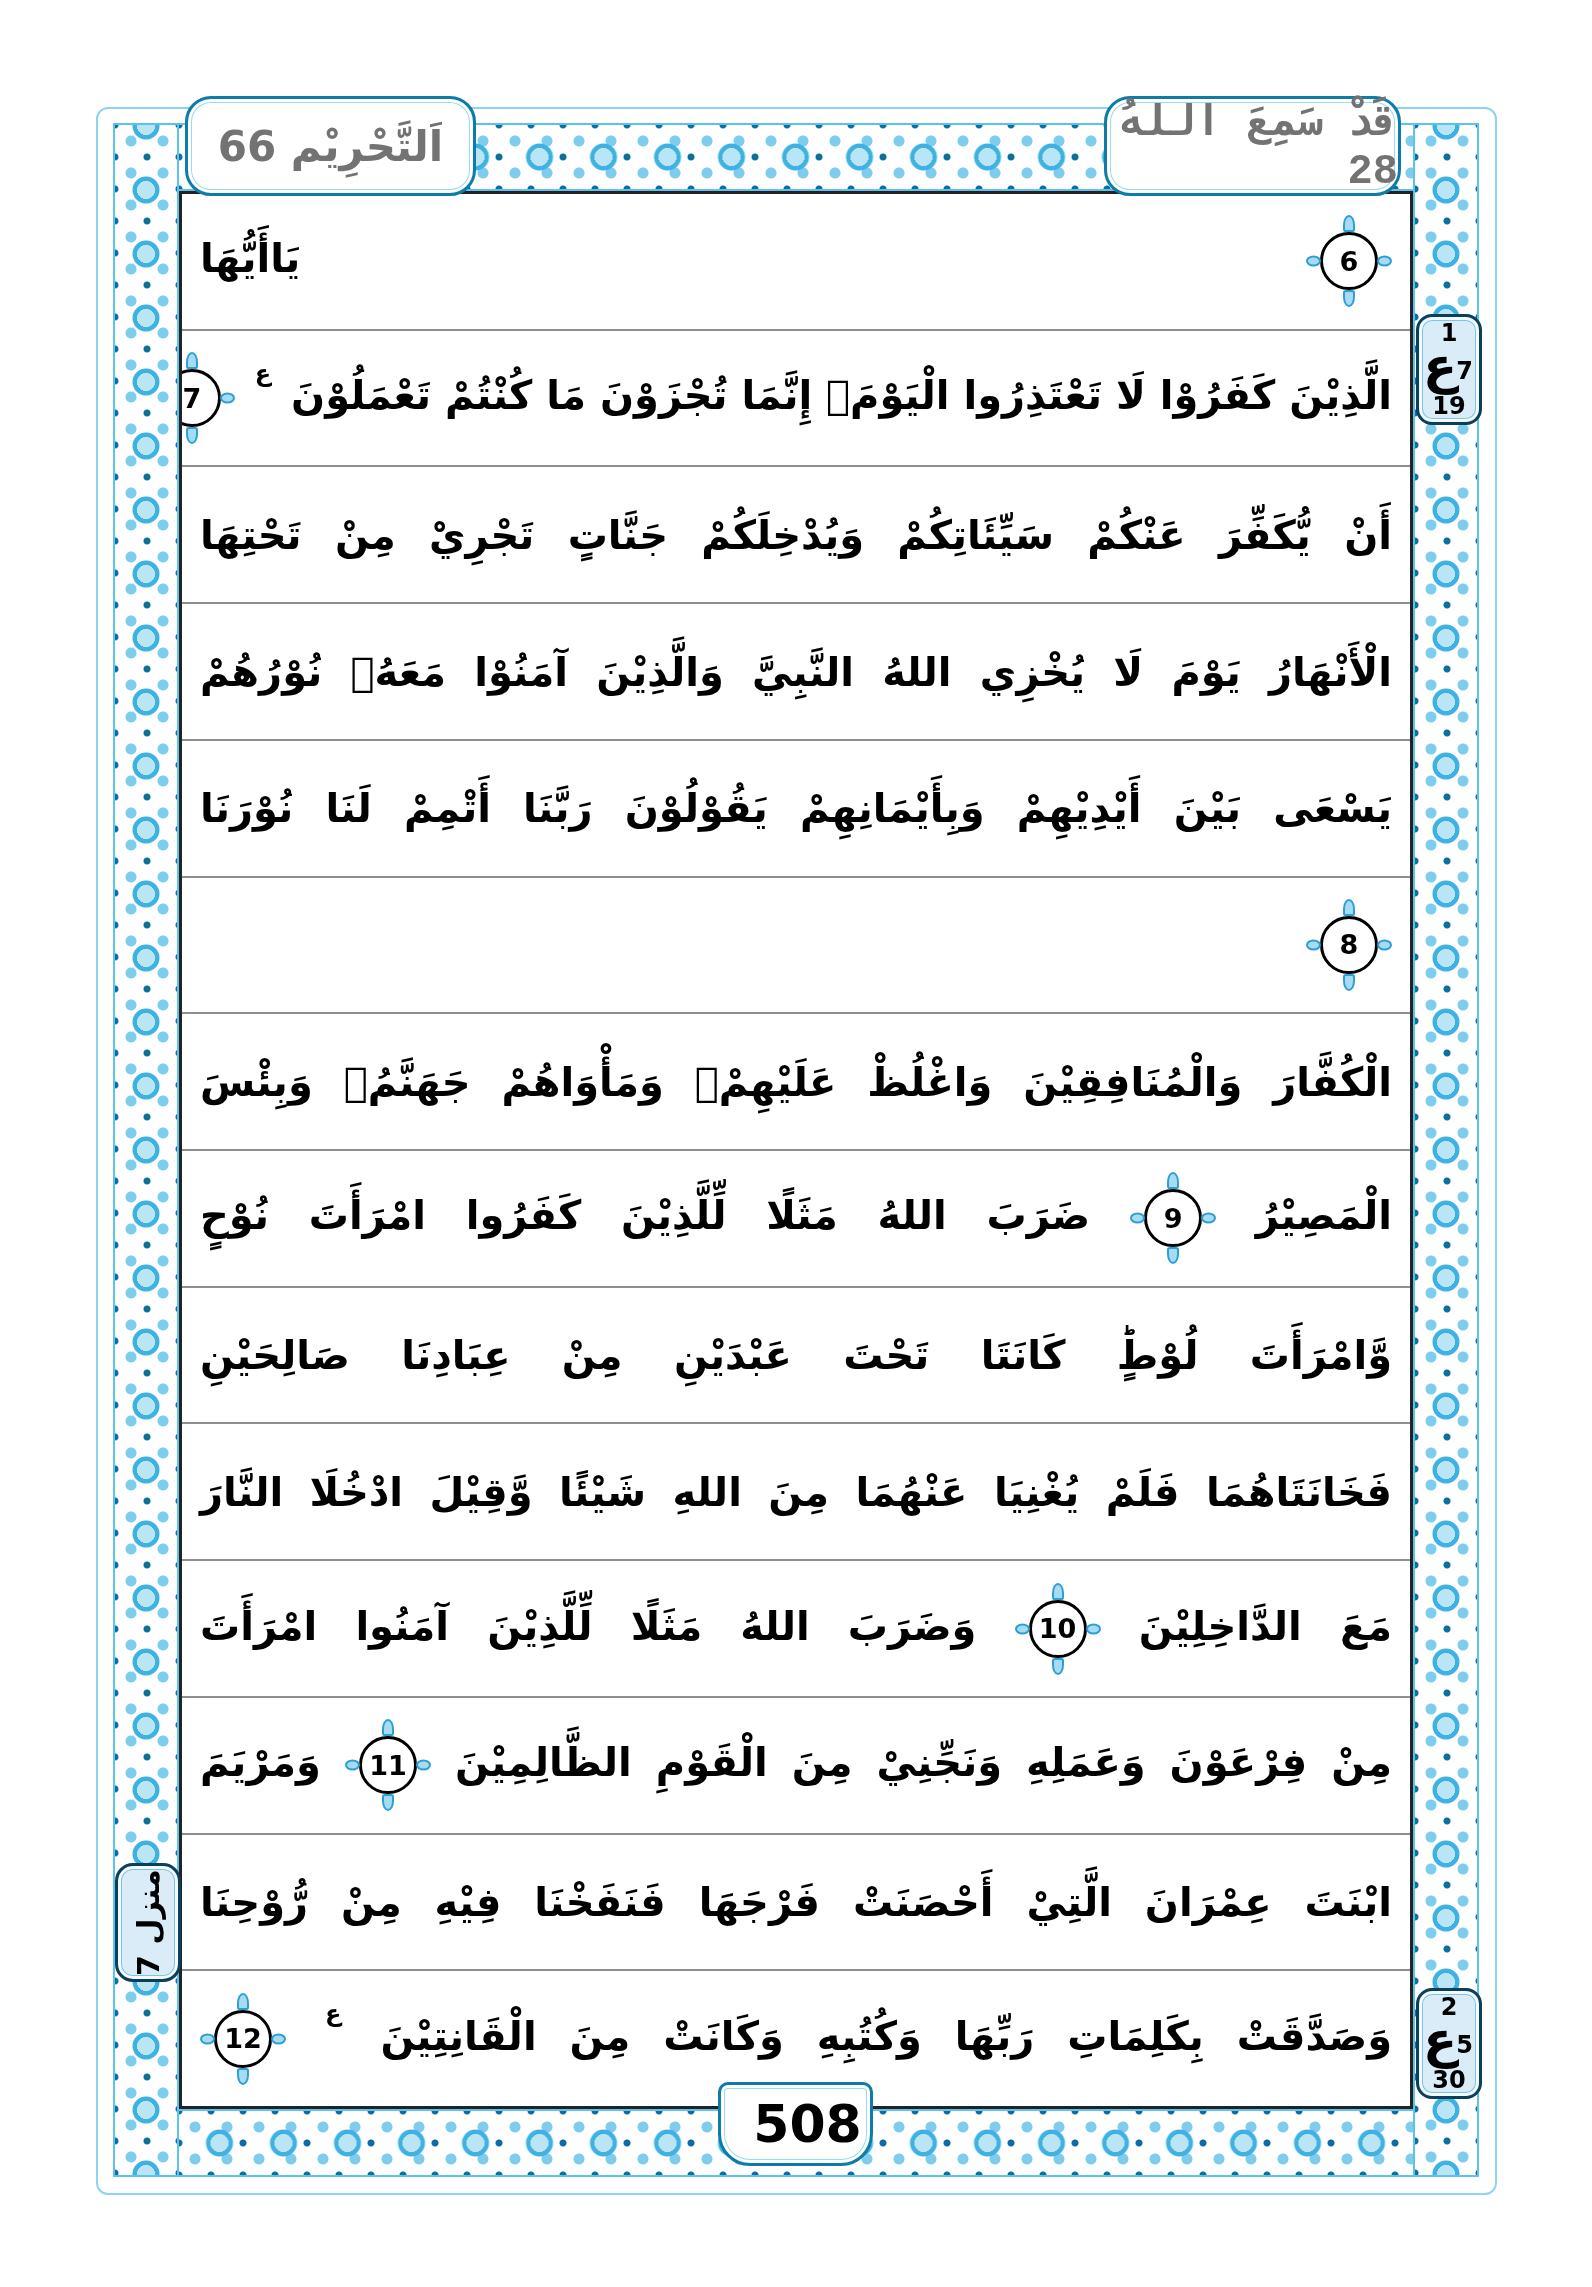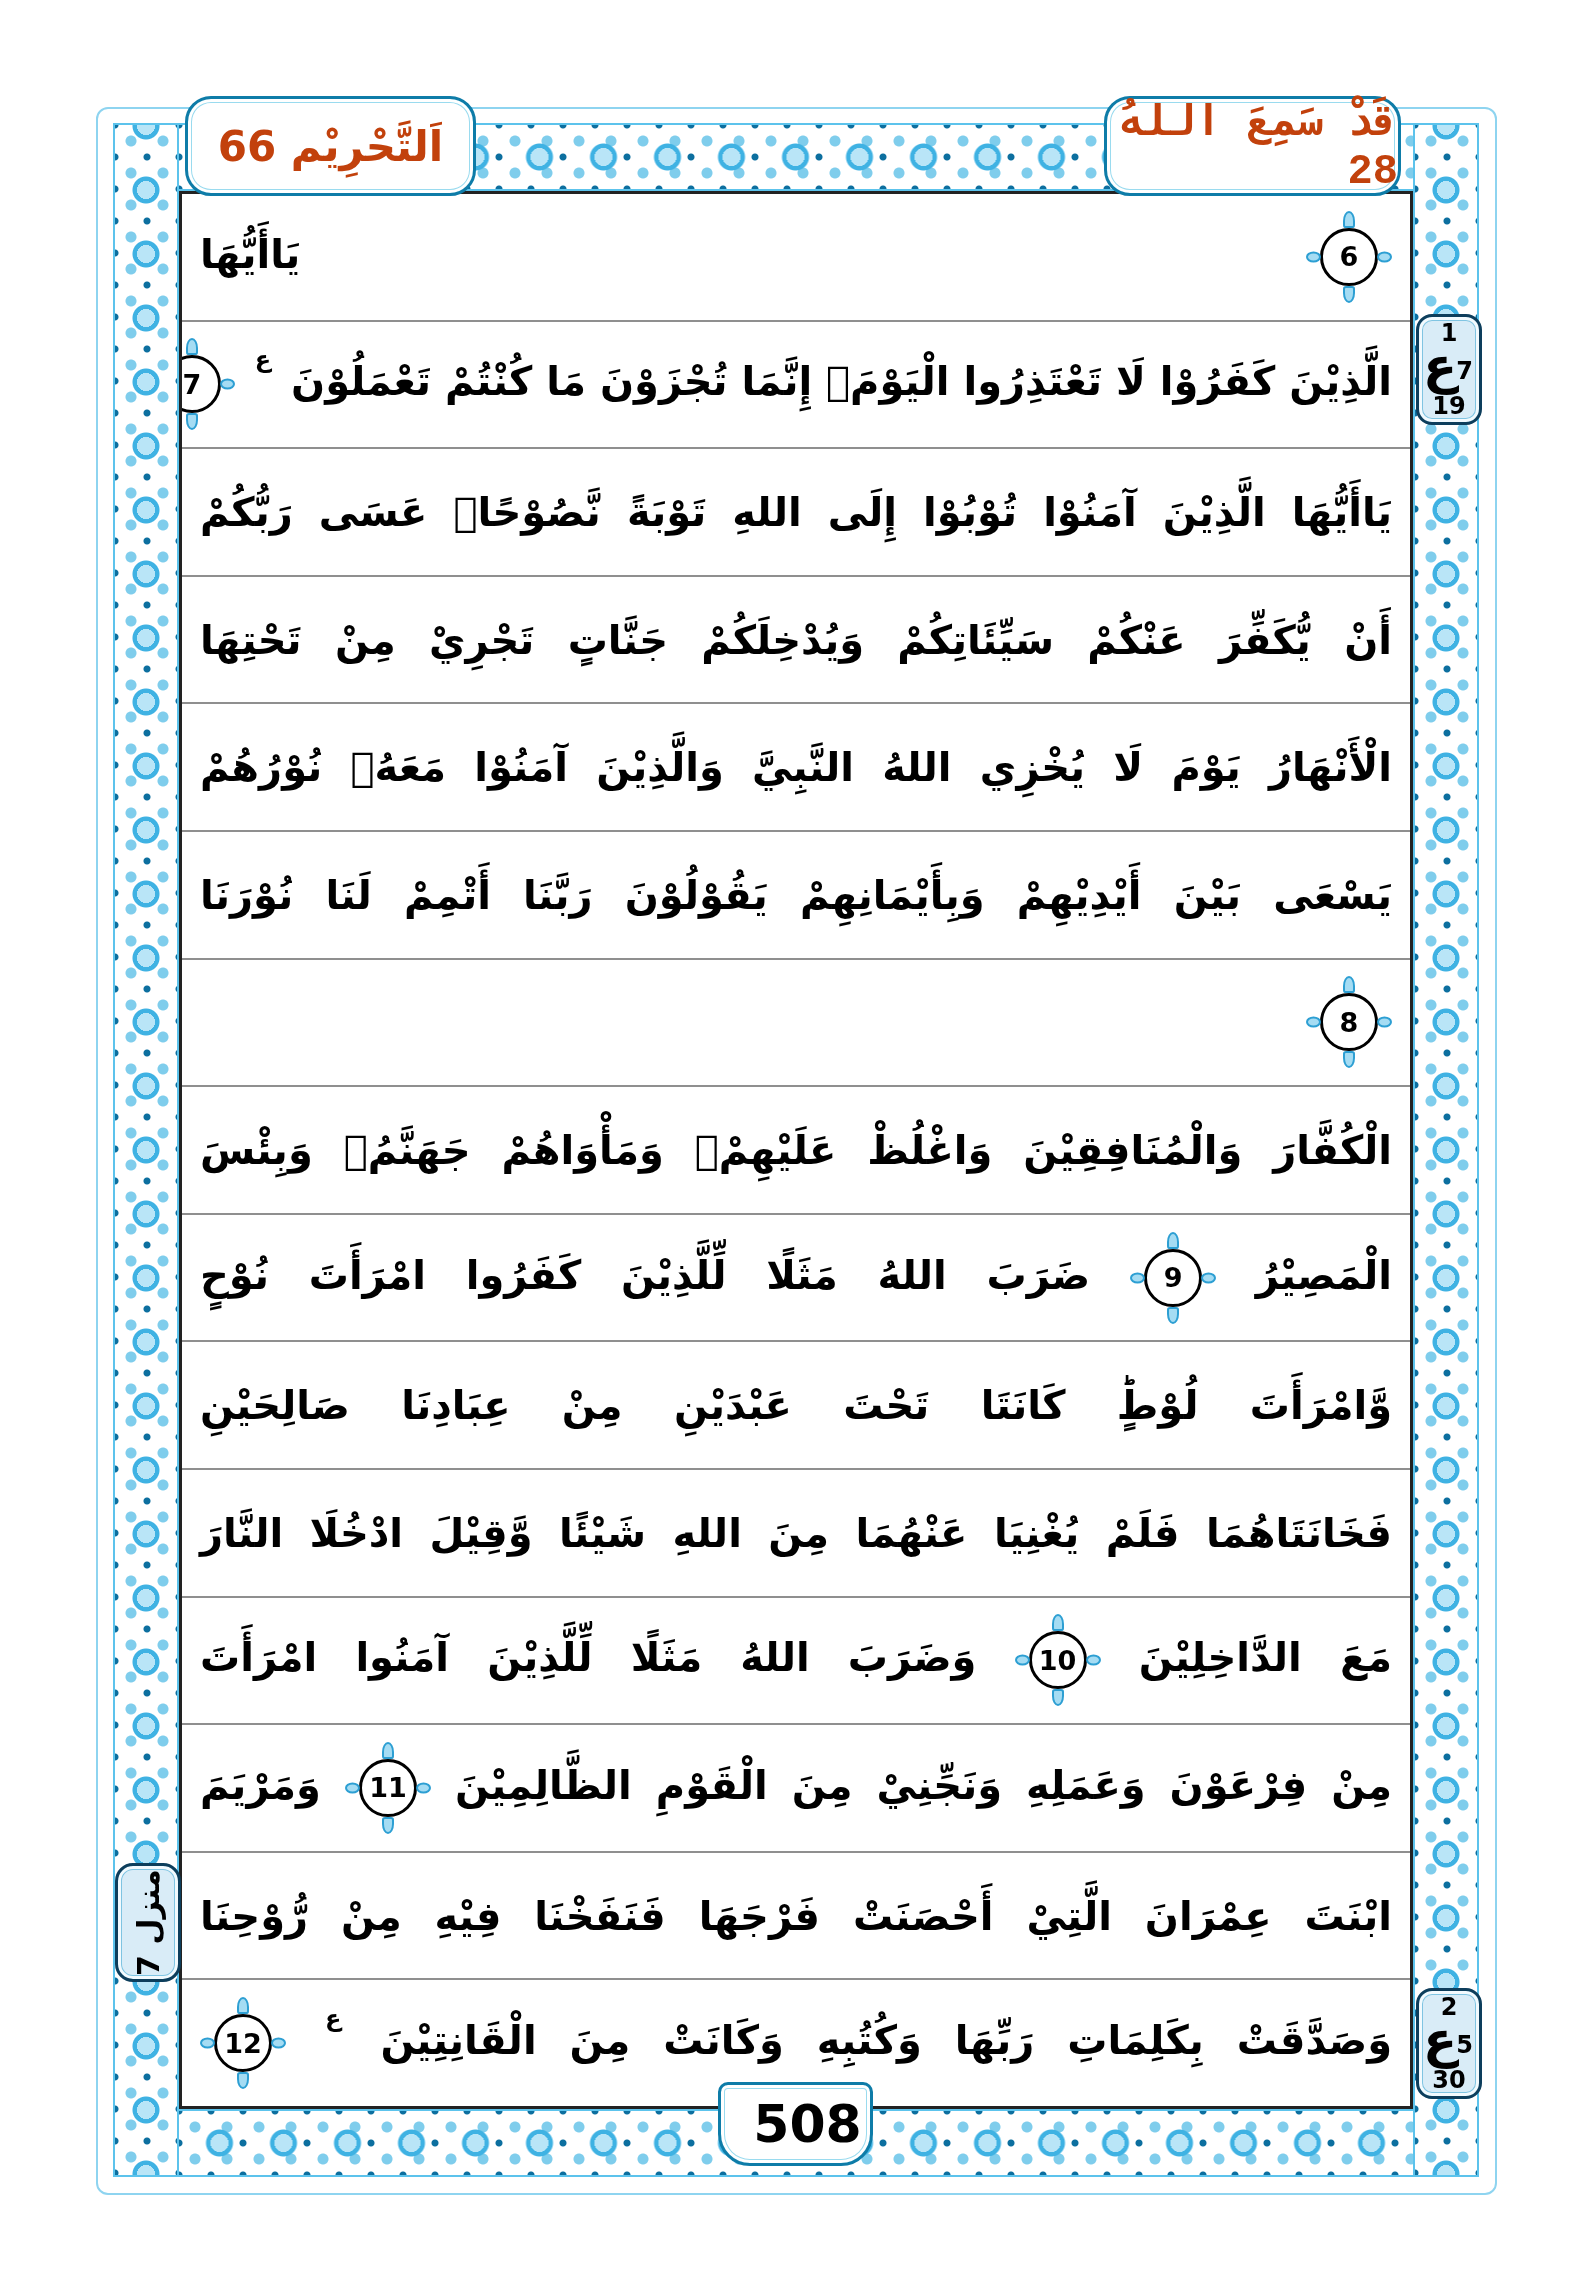--- a/index.html
+++ b/index.html
@@ -28,21 +28,21 @@
   .band-right {left:1413px;top:123px; width:66px;  height:2054px;}
   .band-top   {left:113px; top:123px; width:1365px;height:68px;}
   .band-bottom{left:113px; top:2109px;width:1365px;height:68px;}
 
   
   .header-tab{
     position:absolute;top:96px;height:94px;background:#fff;
     border:3px solid #0e7ca8;border-radius:26px;
     box-shadow:inset 0 0 0 3px #fff, inset 0 0 0 4px #9adbef;
     display:flex;align-items:center;justify-content:center;
-    font-size:42px;font-weight:700;color:#c2410c;direction:rtl;z-index:6;
+    font-size:42px;font-weight:700;color:#737373;direction:rtl;z-index:6;
   }
   .tab-surah{left:185px;width:285px;}
   .tab-juz{left:1104px;width:291px;font-family:Liberation Mono, monospace;}
 
   
   .text-area{
     position:absolute;left:179px;top:191px;width:1234px;height:1918px;
     border:3px solid #222;box-sizing:border-box;background:#fff;
     display:flex;flex-direction:column;z-index:3;
   }
@@ -120,23 +120,20 @@
 </div>
 
 <div class="text-area" id="text-lines">
     <div class="line">
       <div class="line-text"> <span class="ayah"><span class="petal petal-top"></span><span class="petal petal-bottom"></span><span class="petal petal-left"></span><span class="petal petal-right"></span><span class="num">6</span></span> <span>يَاأَيُّهَا</span> </div>
     </div>
     <div class="line">
       <div class="line-text"><span>الَّذِيْنَ كَفَرُوْا لَا تَعْتَذِرُوا الْيَوْمَۖ إِنَّمَا تُجْزَوْنَ مَا كُنْتُمْ تَعْمَلُوْنَ</span> <span class="ruku-sup">ع</span> <span class="ayah"><span class="petal petal-top"></span><span class="petal petal-bottom"></span><span class="petal petal-right"></span><span class="num">7</span></span> </div>
     </div>
     <div class="line">
-      <div class="line-text"><span>يَاأَيُّهَا الَّذِيْنَ آمَنُوْا تُوْبُوْا إِلَى اللهِ تَوْبَةً نَّصُوْحًاۖ عَسَى رَبُّكُمْ</span> </div>
-    </div>
-    <div class="line">
       <div class="line-text"><span>أَنْ يُّكَفِّرَ عَنْكُمْ سَيِّئَاتِكُمْ وَيُدْخِلَكُمْ جَنَّاتٍ تَجْرِيْ مِنْ تَحْتِهَا</span> </div>
     </div>
     <div class="line">
       <div class="line-text"><span>الْأَنْهَارُ يَوْمَ لَا يُخْزِي اللهُ النَّبِيَّ وَالَّذِيْنَ آمَنُوْا مَعَهُۚ نُوْرُهُمْ</span> </div>
     </div>
     <div class="line">
       <div class="line-text"><span>يَسْعَى بَيْنَ أَيْدِيْهِمْ وَبِأَيْمَانِهِمْ يَقُوْلُوْنَ رَبَّنَا أَتْمِمْ لَنَا نُوْرَنَا</span> </div>
     </div>
     <div class="line">
       <div class="line-text"> <span class="ayah"><span class="petal petal-top"></span><span class="petal petal-bottom"></span><span class="petal petal-left"></span><span class="petal petal-right"></span><span class="num">8</span></span>  </div>

